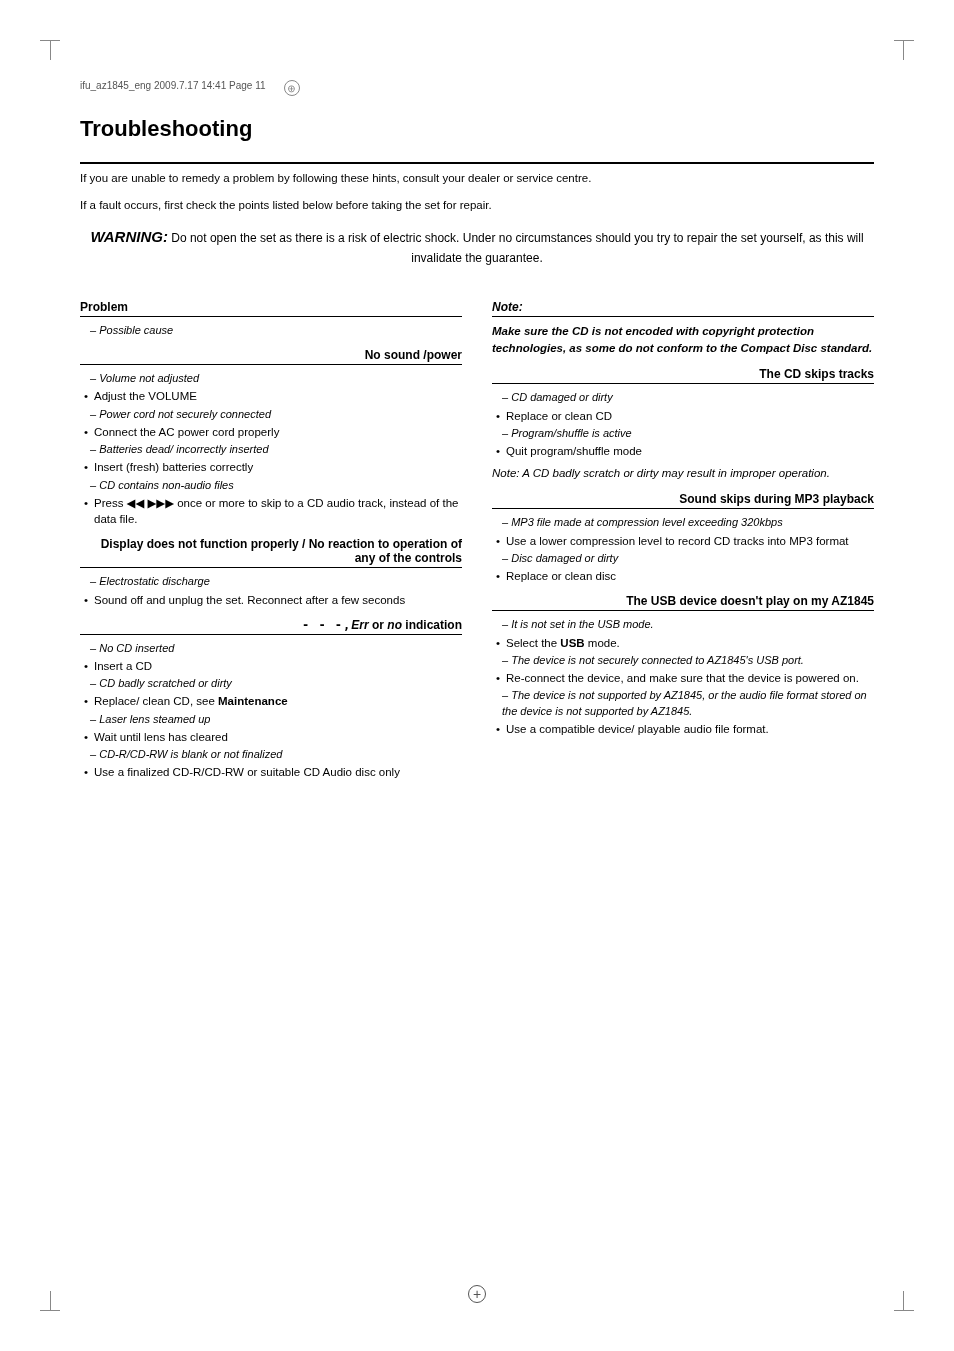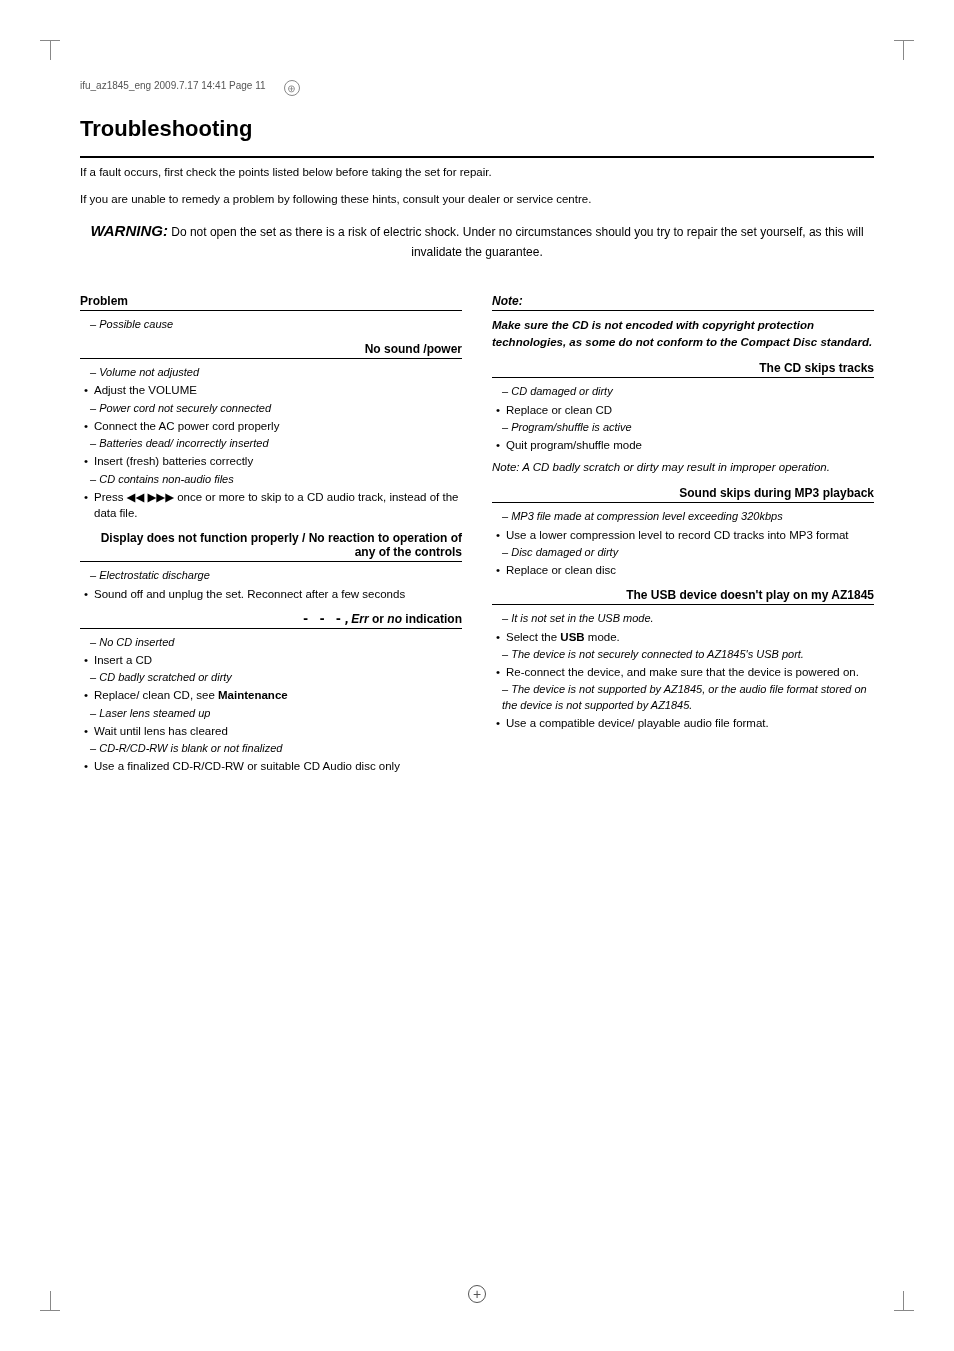--- a/index.html
+++ b/index.html
@@ -45,21 +45,21 @@
       font-size: 10px;
       color: #888;
       flex-shrink: 0;
     }
 
     h1.troubleshooting-title {
       font-size: 22px;
       font-weight: bold;
       margin-bottom: 6px;
       border-bottom: 2px solid #000;
-      padding-bottom: 14px;
+      padding-bottom: 20px;
     }
 
     .intro-text {
       font-size: 11.5px;
       margin-bottom: 10px;
       line-height: 1.5;
     }
 
     .warning-box {
       margin-bottom: 18px;
@@ -204,22 +204,22 @@
 
   <div class="page-content">
 
     <div class="page-header-bar">
       <span>ifu_az1845_eng    2009.7.17    14:41    Page 11</span>
       <span class="reg-mark">⊕</span>
     </div>
 
     <h1 class="troubleshooting-title">Troubleshooting</h1>
 
+    <p class="intro-text">If you are unable to remedy a problem by following these hints, consult your dealer or service centre.</p>
     <p class="intro-text">If a fault occurs, first check the points listed below before taking the set for repair.</p>
-    <p class="intro-text">If you are unable to remedy a problem by following these hints, consult your dealer or service centre.</p>
 
     <div class="warning-box">
       <p class="warning-text">
         <span class="warning-bold-italic">WARNING:</span><span> Do not open the set as there is a risk of electric shock. Under no circumstances should you try to repair the set yourself, as this will invalidate the guarantee.</span>
       </p>
     </div>
 
     <div class="two-col">
 
       <div class="left-col">

